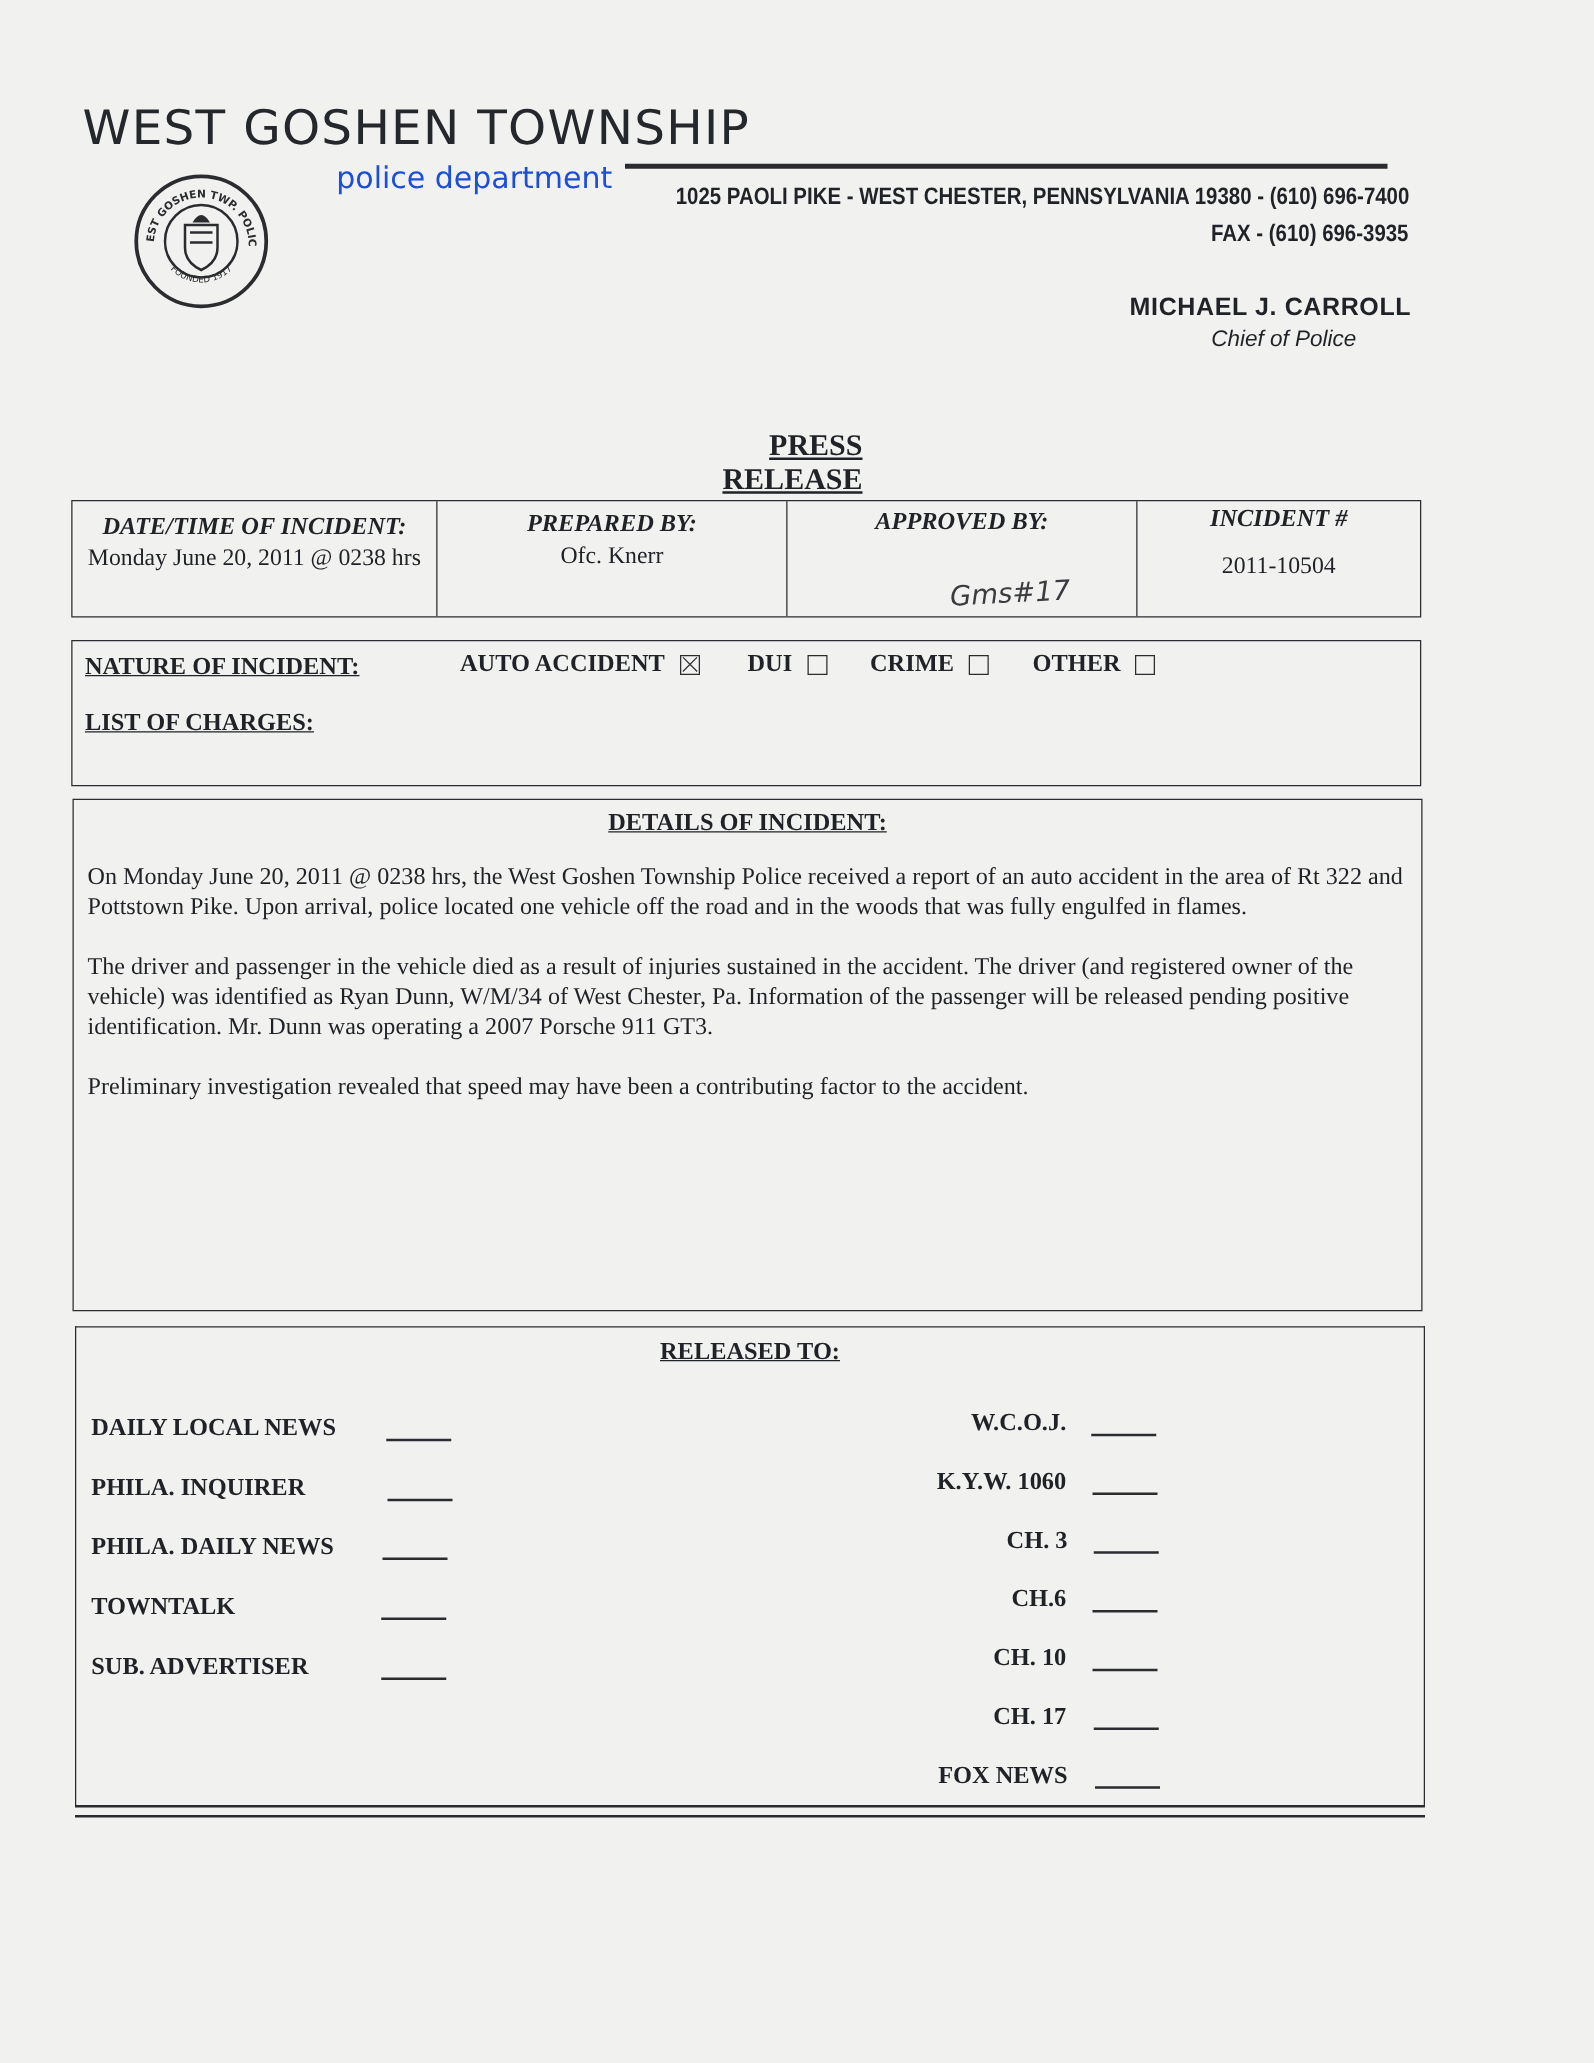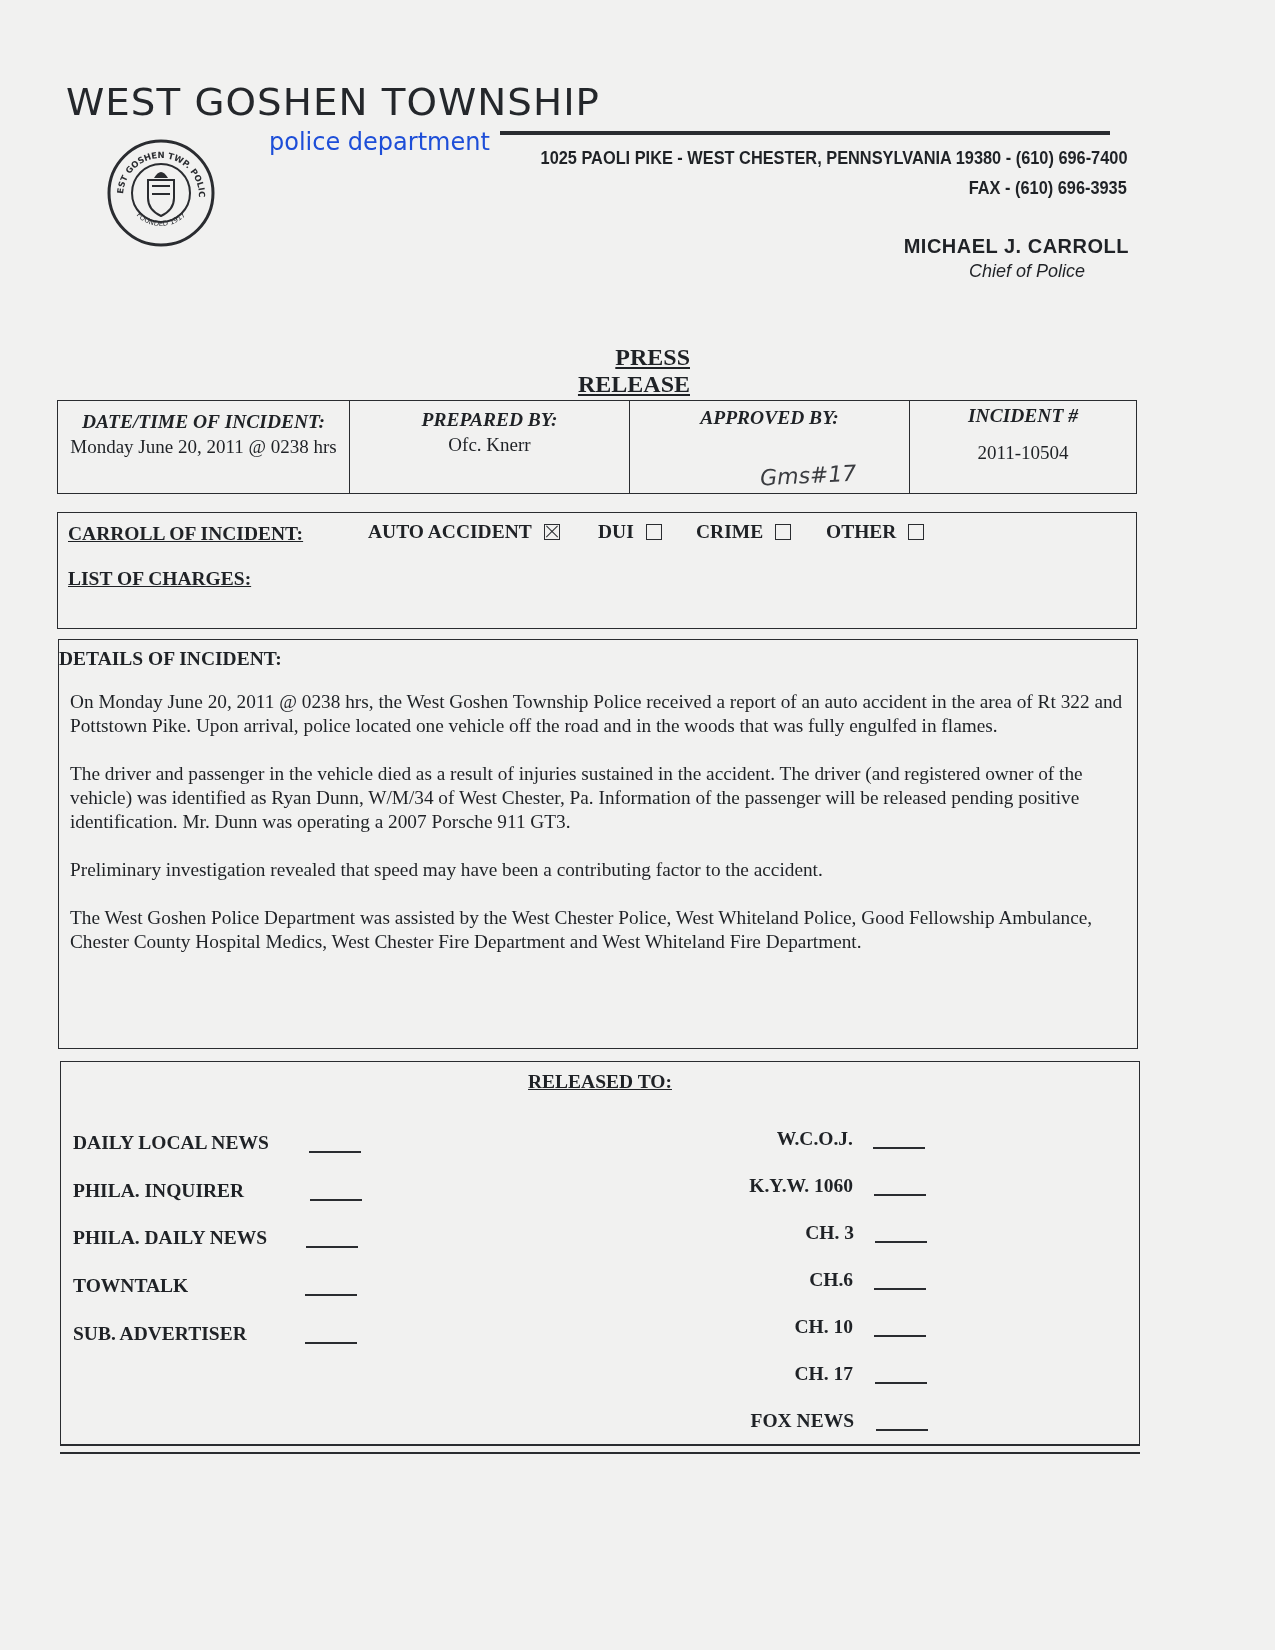--- a/index.html
+++ b/index.html
@@ -103,22 +103,22 @@
   }
   .cbox.checked::before { transform: rotate(45deg); }
   .cbox.checked::after { transform: rotate(-45deg); }
 
   
   .details-box {
     left: 58px; top: 639px; width: 1080px; height: 410px;
     border: 1.5px solid #2a2c30; box-sizing: border-box;
   }
   .details-heading {
-    left: 0; right: 0; top: 8px; 
-    font-weight: bold; font-size: 19.5px; 
+    left: 0; right: 0; top: 8px; text-align: center;
+    font-weight: bold; font-size: 19.5px; text-decoration: underline;
   }
   .details-body {
     left: 11px; right: 8px; top: 50px;
     font-size: 19.3px; line-height: 24px;
   }
   .details-body p { margin: 0 0 24px 0; }
 
   
   .released-box {
     left: 60px; top: 1061px; width: 1080px; height: 384px;
@@ -182,21 +182,21 @@
     <div class="hdr-label" style="margin-top:6px">APPROVED BY:</div>
     <div class="sig">Gms#17</div>
   </div>
   <div class="hdr-cell" style="flex:1">
     <div class="hdr-label" style="margin-top:4px">INCIDENT #</div>
     <div class="hdr-value" style="margin-top:14px">2011-10504</div>
   </div>
 </div>
 
 <div class="abs nature-box">
-  <div class="abs nature-label">CARROLL OF INCIDENT:</div>
+  <div class="abs nature-label">NATURE OF INCIDENT:</div>
   <div class="abs opt" style="left:310px">
     <span>AUTO ACCIDENT</span>
     <span class="cbox checked"></span>
   </div>
   <div class="abs opt" style="left:540px">
     <span>DUI</span>
     <span class="cbox"></span>
   </div>
   <div class="abs opt" style="left:638px">
     <span>CRIME</span>
@@ -208,21 +208,20 @@
   </div>
   <div class="abs charges-label">LIST OF CHARGES:</div>
 </div>
 
 <div class="abs details-box">
   <div class="abs details-heading">DETAILS OF INCIDENT:</div>
   <div class="abs details-body">
     <p>On Monday June 20, 2011 @ 0238 hrs, the West Goshen Township Police received a report of an auto accident in the area of Rt 322 and Pottstown Pike.  Upon arrival, police located one vehicle off the road and in the woods that was fully engulfed in flames.</p>
     <p>The driver and passenger in the vehicle died as a result of injuries sustained in the accident.  The driver (and registered owner of the vehicle) was identified as Ryan Dunn, W/M/34 of West Chester, Pa. Information of the passenger will be released pending positive identification.   Mr. Dunn was operating a 2007 Porsche 911 GT3.</p>
     <p>Preliminary investigation revealed that speed may have been a contributing factor to the accident.</p>
-    <p>The West Goshen Police Department was assisted by the West Chester Police, West Whiteland Police, Good Fellowship Ambulance, Chester County Hospital Medics, West Chester Fire Department and West Whiteland Fire Department.</p>
   </div>
 </div>
 
 <div class="abs released-box">
   <div class="abs released-heading">RELEASED TO:</div>
 
   <div class="abs outlet" style="left:12px; top:70px">DAILY LOCAL NEWS</div>
   <div class="abs blank" style="left:248px; top:89px"></div>
   <div class="abs outlet" style="left:12px; top:118px">PHILA. INQUIRER</div>
   <div class="abs blank" style="left:249px; top:137px"></div>

